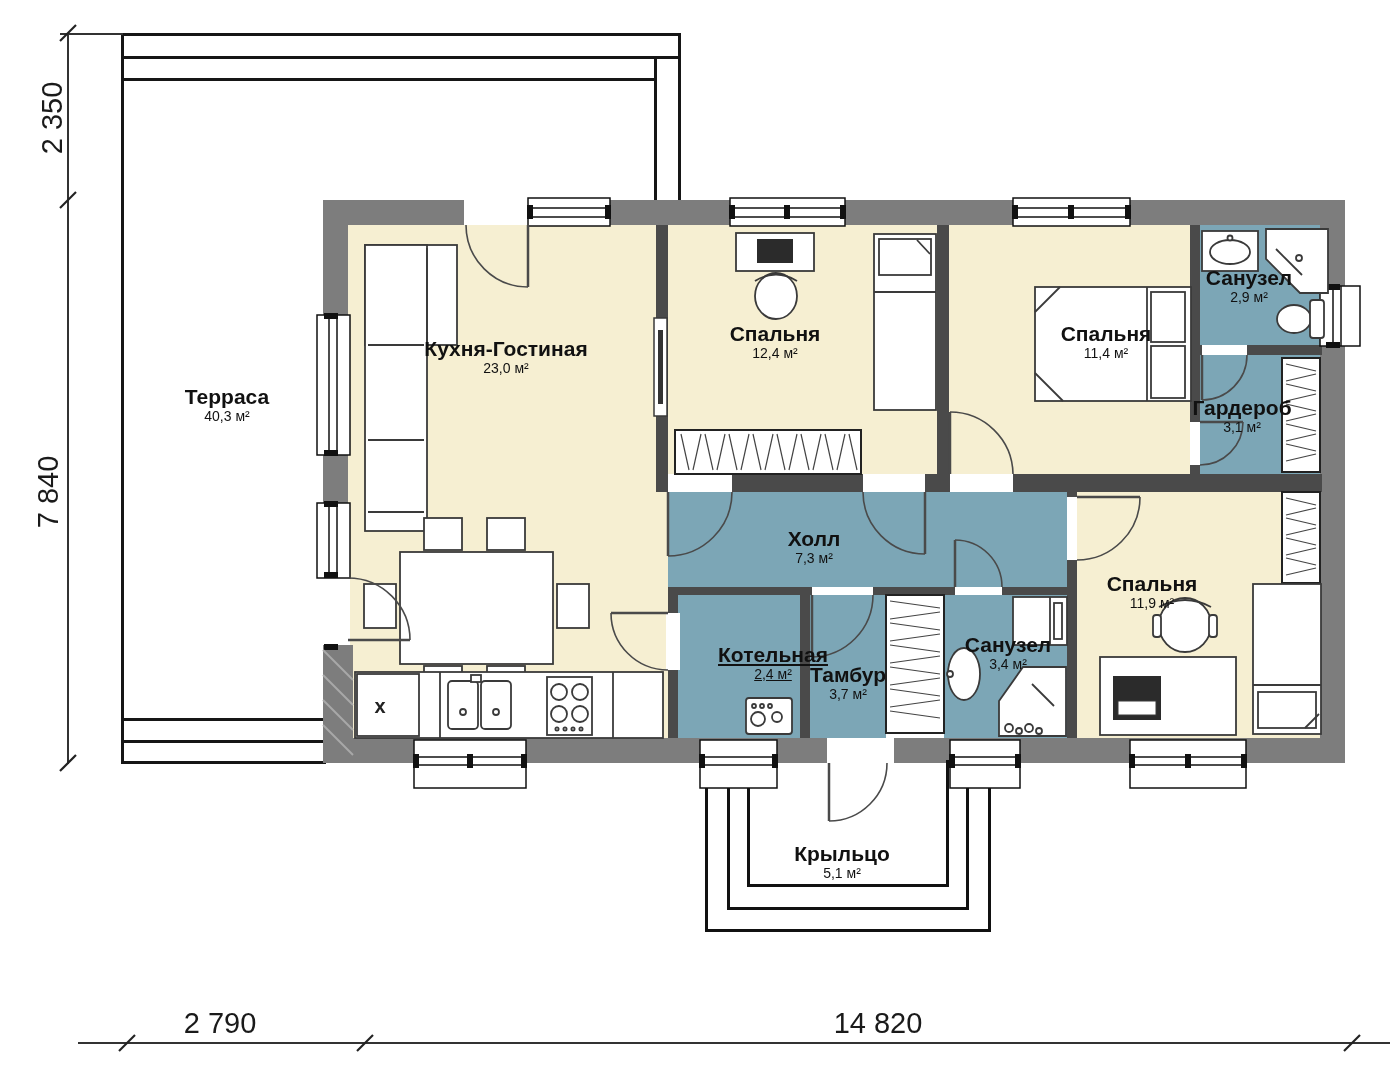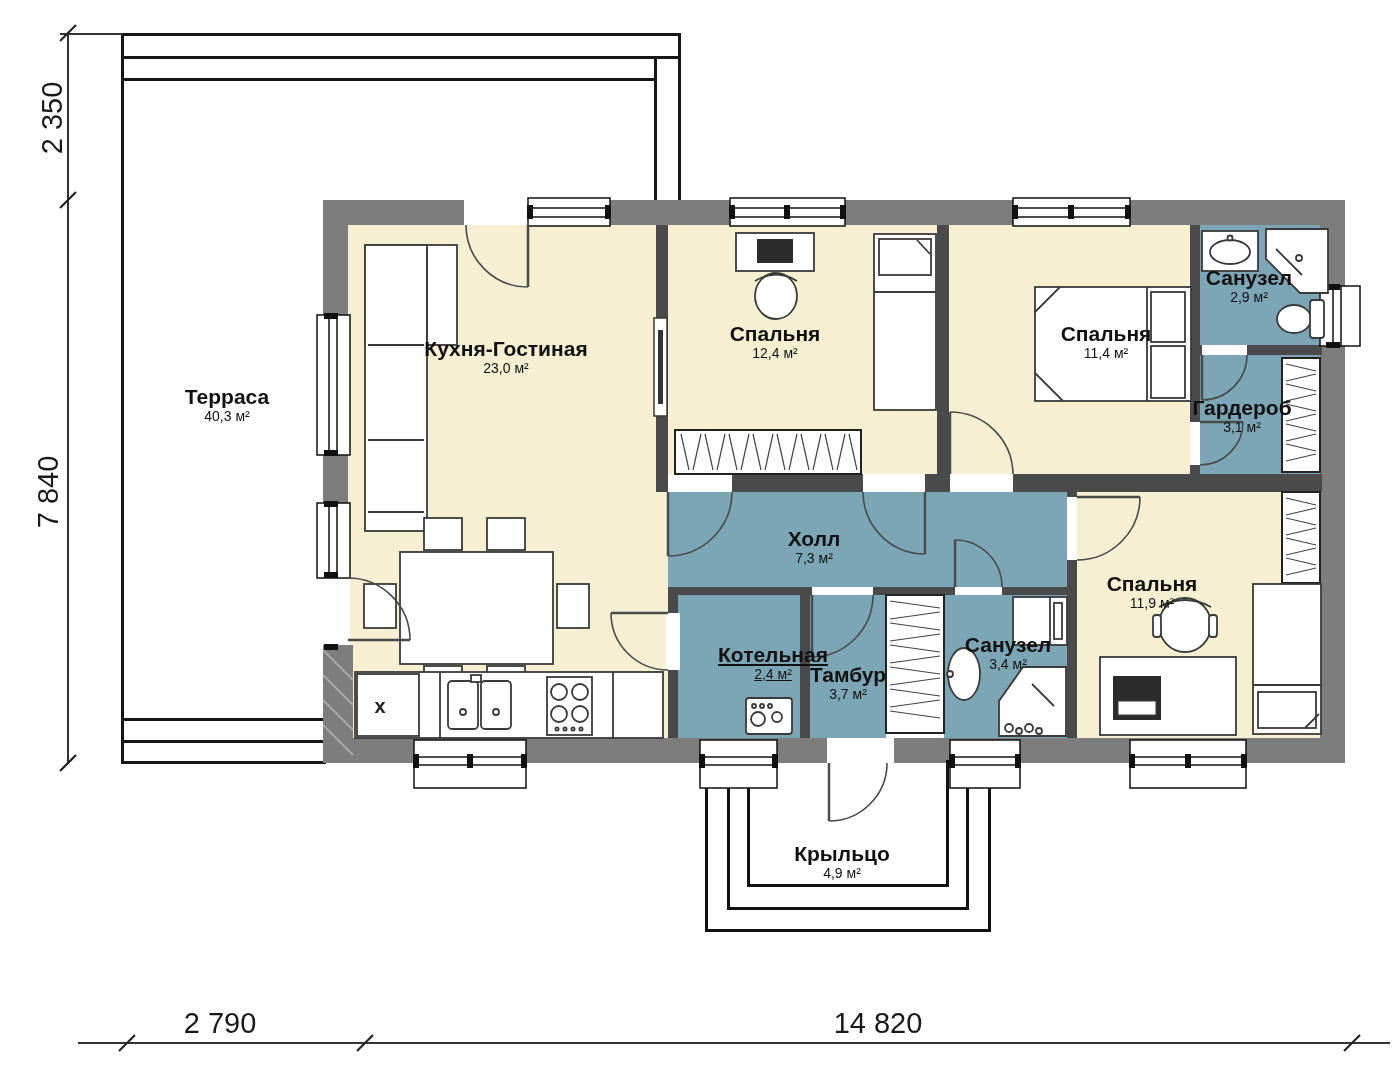--- a/index.html
+++ b/index.html
@@ -457,21 +457,21 @@
   <div class="room-label" style="left:1008px;top:633px;">
     <div class="rname">Санузел</div>
     <div class="rarea">3,4 м²</div>
   </div>
   <div class="room-label" style="left:1152px;top:572px;">
     <div class="rname">Спальня</div>
     <div class="rarea">11,9 м²</div>
   </div>
   <div class="room-label" style="left:842px;top:842px;">
     <div class="rname">Крыльцо</div>
-    <div class="rarea">4,9 м²</div>
+    <div class="rarea">5,1 м²</div>
   </div>
   <div class="xmark" style="left:380px;top:706px;">х</div>
 
   <div class="dim dim-v" style="left:52px;top:118px;">2 350</div>
   <div class="dim dim-v" style="left:48px;top:492px;">7 840</div>
   <div class="dim dim-h" style="left:220px;top:1023px;">2 790</div>
   <div class="dim dim-h" style="left:878px;top:1023px;">14 820</div>
 
 </div>
 

